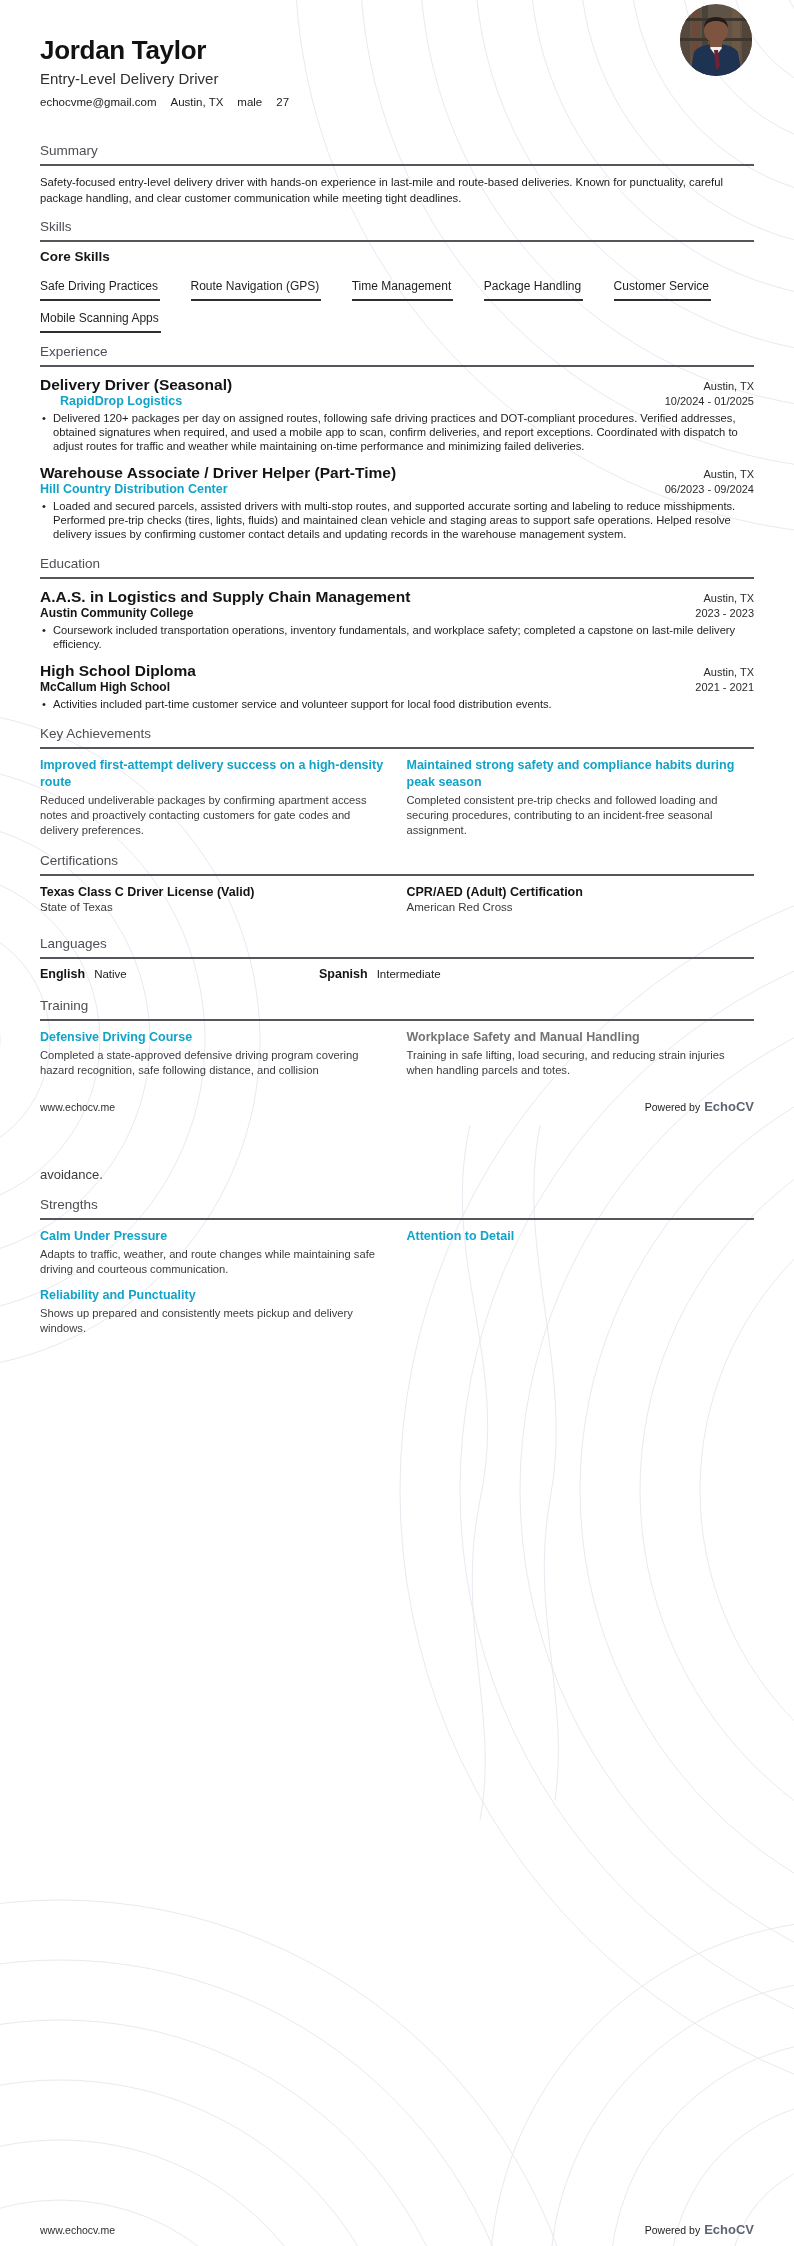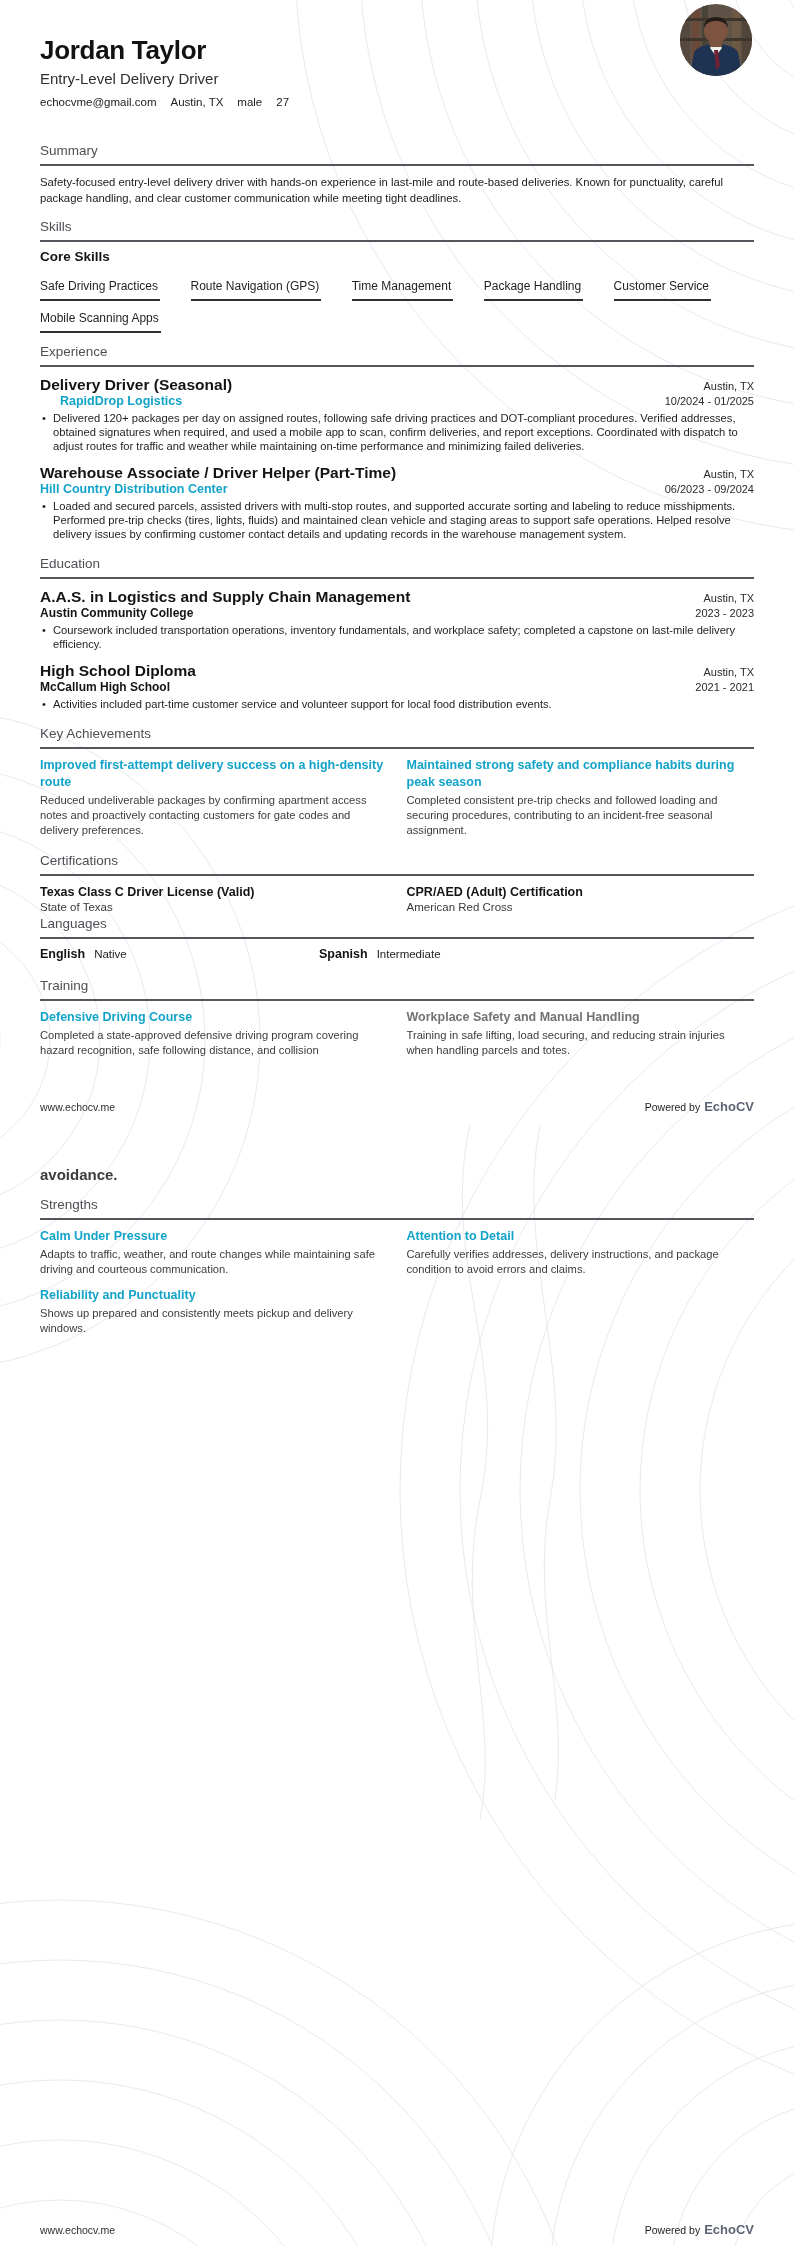--- a/index.html
+++ b/index.html
@@ -52,21 +52,21 @@
   .sub-item + .sub-item { margin-top:10px; }
 
   .cert-name { font-size:12.5px; font-weight:600; color:#141416; line-height:16px; }
   .cert-issuer { font-size:11.5px; color:#3a3a3e; line-height:15px; }
 
   .langs { margin-top:8px; display:flex; }
   .lang { width:279px; display:flex; gap:9px; align-items:baseline; }
   .lang-name { font-size:12.5px; font-weight:600; color:#141416; }
   .lang-level { font-size:11.5px; color:#222226; }
 
-  .cont-text { padding-top:44px; font-size:15px; line-height:15px; color:#3c3c40; width:350px;font-weight:bold; }
+  .cont-text { padding-top:44px; font-size:13px; line-height:15px; color:#3c3c40; width:350px; }
 
   
   .footer { position:absolute; left:40px; right:40px; bottom:9px; display:flex;
             justify-content:space-between; align-items:baseline; }
   .footer-site { font-size:10.5px; color:#2e2e32; }
   .footer-powered { font-size:10.5px; color:#1d1d20; }
   .footer-brand { font-size:13px; font-weight:600; color:#5d6474; margin-left:4px; }
 </style>
 </head>
 <body>
@@ -244,21 +244,21 @@
         <div class="cert-name">Texas Class C Driver License (Valid)</div>
         <div class="cert-issuer">State of Texas</div>
       </div>
       <div>
         <div class="cert-name">CPR/AED (Adult) Certification</div>
         <div class="cert-issuer">American Red Cross</div>
       </div>
     </div>
   </div>
 
-  <div class="section" style="margin-top:0">
+  <div class="section" style="margin-top:20px">
     <div class="sec-head">Languages</div>
     <div class="sec-rule"></div>
     <div class="langs">
       <div class="lang">
         <span class="lang-name">English</span>
         <span class="lang-level">Native</span>
       </div>
       <div class="lang">
         <span class="lang-name">Spanish</span>
         <span class="lang-level">Intermediate</span>
@@ -303,21 +303,20 @@
           <div class="ach-text">Adapts to traffic, weather, and route changes while maintaining safe driving and courteous communication.</div>
         </div>
         <div class="sub-item">
           <div class="ach-title accent" style="color: rgb(18, 163, 201);">Reliability and Punctuality</div>
           <div class="ach-text">Shows up prepared and consistently meets pickup and delivery windows.</div>
         </div>
       </div>
       <div>
         <div class="sub-item">
           <div class="ach-title accent" style="color: rgb(18, 163, 201);">Attention to Detail</div>
-          <div class="ach-text">Carefully verifies addresses, delivery instructions, and package condition to avoid errors and claims.</div>
         </div>
       </div>
     </div>
   </div>
 
   <div class="footer">
     <span class="footer-site">www.echocv.me</span>
     <span class="footer-powered">
       <span>Powered by</span><span class="footer-brand">EchoCV</span>
     </span>

